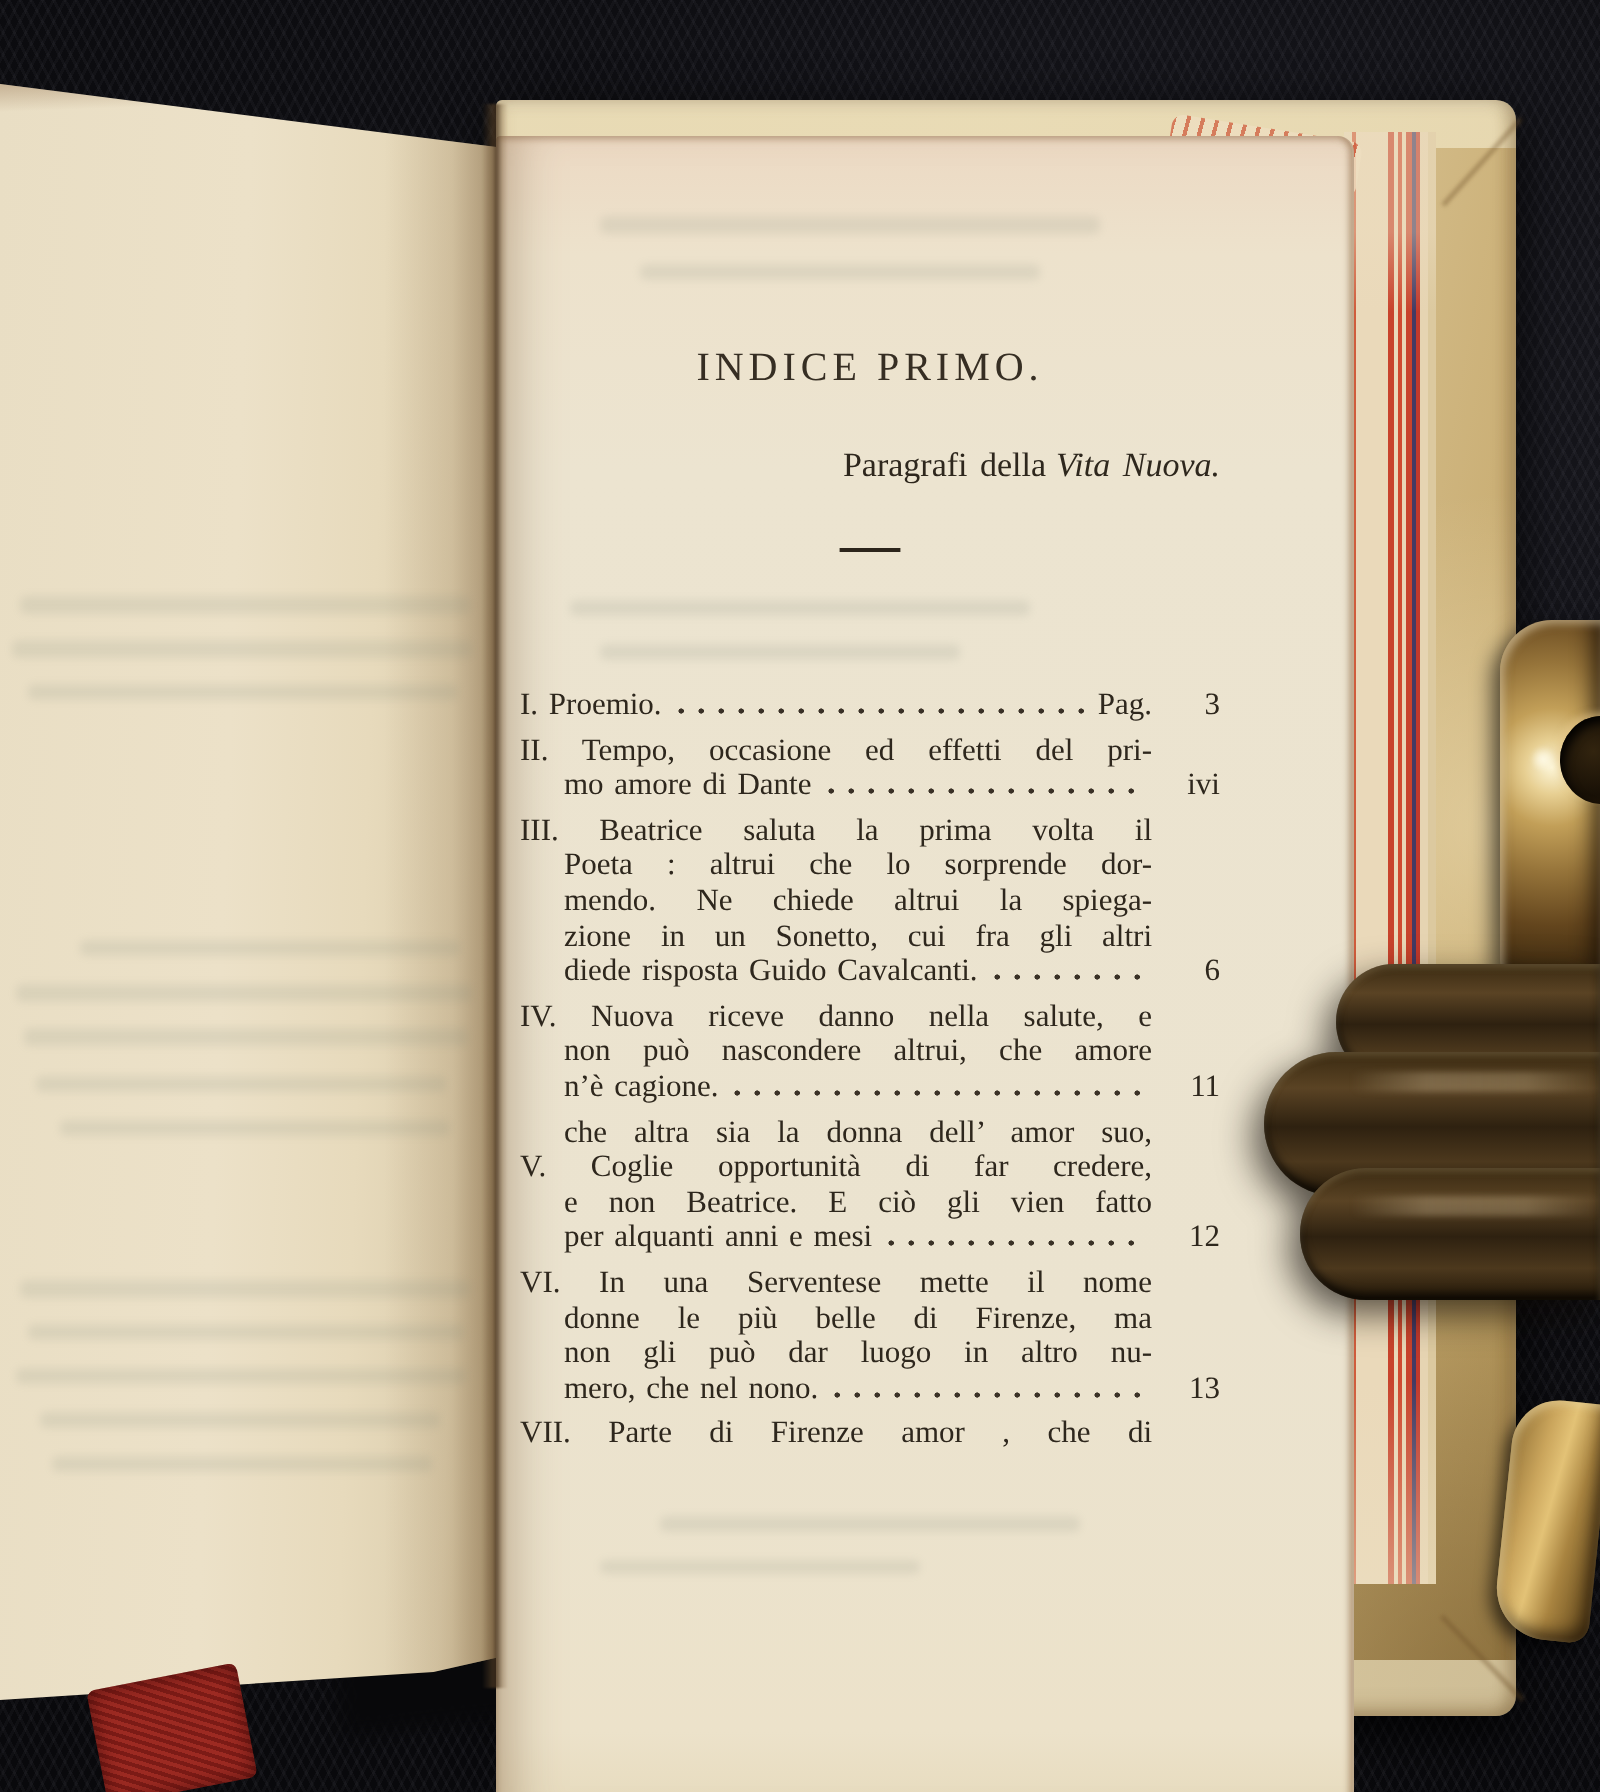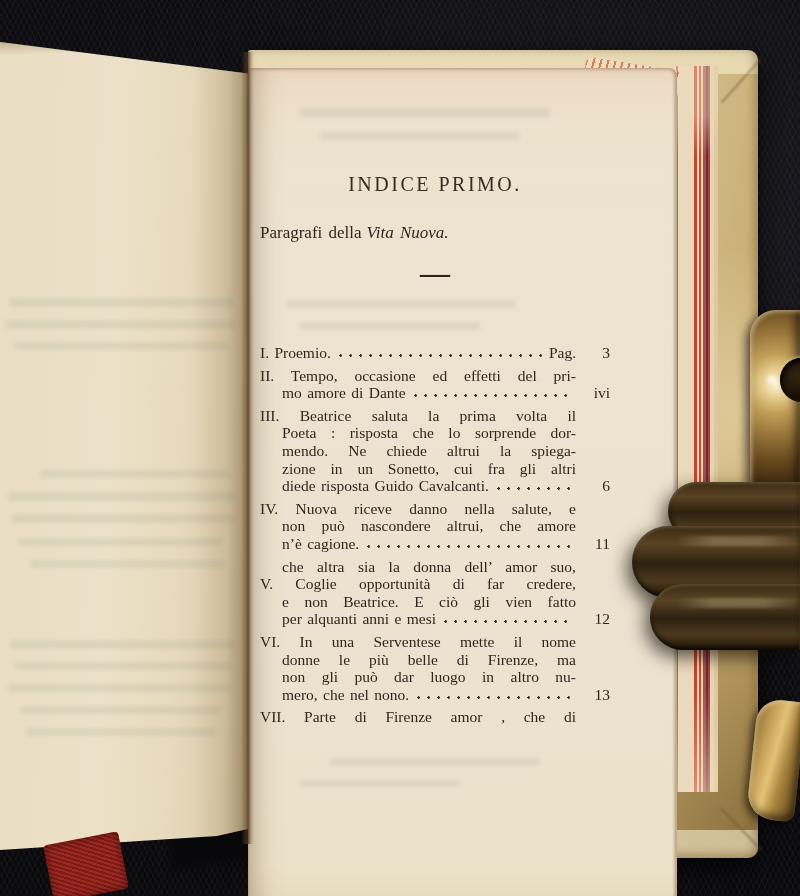--- a/index.html
+++ b/index.html
@@ -67,21 +67,21 @@
   }
   .gutter{
     position:absolute; left:241px; top:52px; width:13px; height:792px; filter:blur(.5px);
     background:linear-gradient(90deg, rgba(0,0,0,0), rgba(100,75,45,.5) 40%, rgba(70,50,30,.75) 55%, rgba(120,95,60,.3) 78%, rgba(0,0,0,0));
   }
   
   .ghost{position:absolute; background:#828a7a; opacity:.15; filter:blur(2px); border-radius:3px;}
   
   .textcol{position:absolute; left:12px; top:0; width:350px; color:#2e271d;}
   .title{margin-top:104px; text-align:center; font-size:20px; line-height:24px; letter-spacing:2.5px; color:#362e23;}
-  .subtitle{margin-top:26px; text-align:left; font-size:17px; line-height:22px; word-spacing:2px;}
+  .subtitle{margin-top:26px; text-align:right; font-size:17px; line-height:22px; word-spacing:2px;}
   .subtitle .pre{margin-right:5px;}
   .subtitle .it{font-style:italic;}
   .divider{margin:24px auto 0; height:12px; text-align:center; font-size:30px; line-height:9px; font-weight:bold; color:#2c251b;}
   .entries{margin-top:64px; font-size:15.5px; line-height:17.6px; word-spacing:1.5px;}
   .entry{margin-bottom:5px;}
   .ln{margin-right:34px; position:relative;}
   .ln.ind{padding-left:22px;text-align:right;}
   .ln.just{text-align:justify; text-align-last:justify;}
   .ln.dotted{display:flex; white-space:nowrap; overflow:visible;}
   .ln.dotted .t{flex:0 0 auto;}
@@ -190,21 +190,21 @@
           <div class="ln just">II. Tempo, occasione ed effetti del pri-</div>
           <div class="ln ind dotted">
               <span class="t">mo amore di Dante</span>
               <span class="lead"></span>
               <span class="pagenum">ivi</span>
             </div>
         </div>
 
         <div class="entry">
           <div class="ln just">III. Beatrice saluta la prima volta il</div>
-          <div class="ln ind just">Poeta : risposta che lo sorprende dor-</div>
+          <div class="ln ind just">Poeta : altrui che lo sorprende dor-</div>
           <div class="ln ind just">mendo. Ne chiede altrui la spiega-</div>
           <div class="ln ind just">zione in un Sonetto, cui fra gli altri</div>
           <div class="ln ind dotted">
               <span class="t">diede risposta Guido Cavalcanti.</span>
               <span class="lead"></span>
               <span class="pagenum">6</span>
             </div>
         </div>
 
         <div class="entry">

